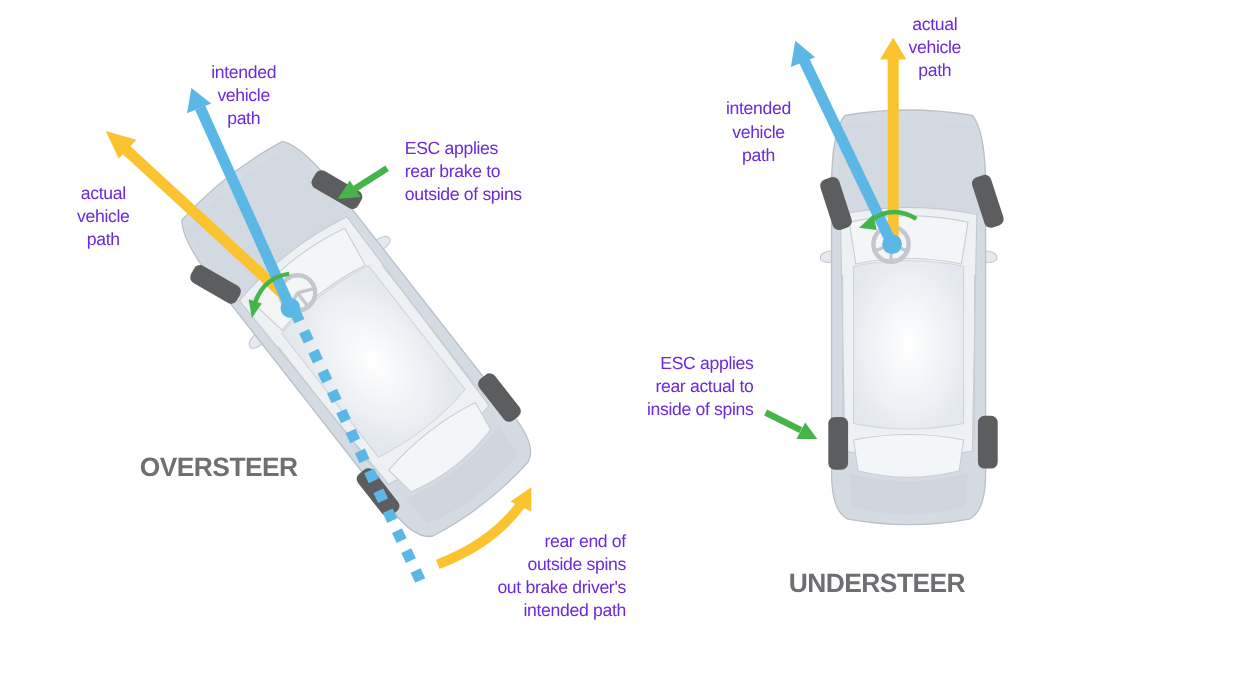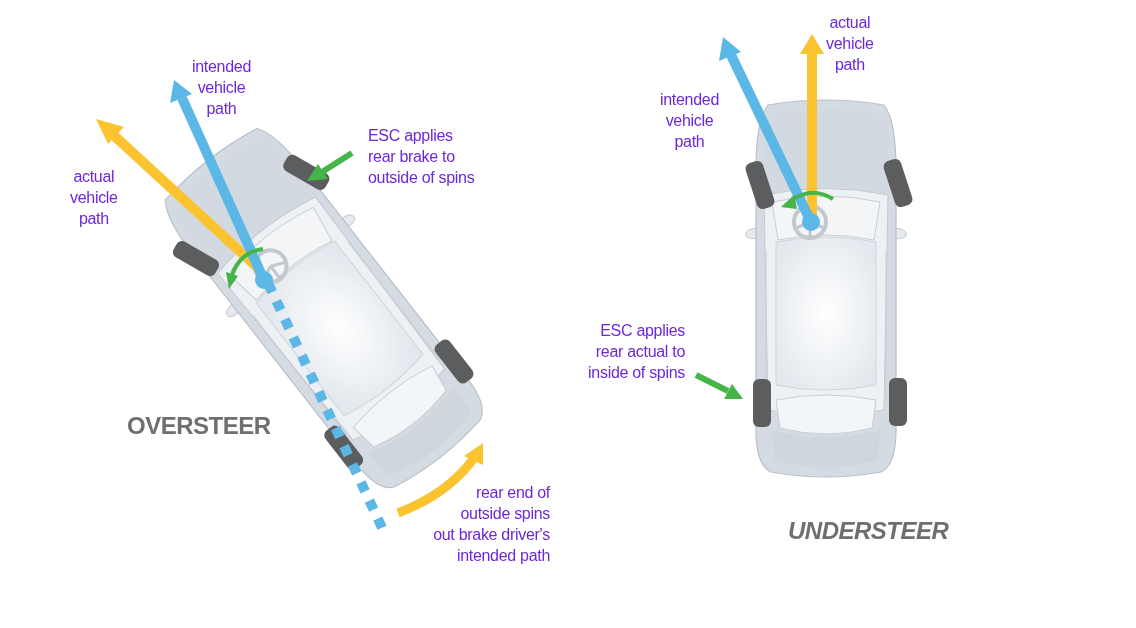--- a/index.html
+++ b/index.html
@@ -150,21 +150,21 @@
 </div>
 
 <div class="lbl l" style="left:368px; top:125px;">
   <span>ESC applies</span>
   <span>rear brake to</span>
   <span>outside of spins</span>
 </div>
 
 <div class="title" style="left:127px; top:412px;">OVERSTEER</div>
 
-<div class="lbl r" style="right:586px; top:482px;">
+<div class="lbl r" style="right:567px; top:482px;">
   <span>rear end of</span>
   <span>outside spins</span>
   <span>out brake driver's</span>
   <span>intended path</span>
 </div>
 
 <div class="lbl c" style="left:826px; top:12px;">
   <span>actual</span>
   <span>vehicle</span>
   <span>path</span>
@@ -175,13 +175,13 @@
   <span>vehicle</span>
   <span>path</span>
 </div>
 
 <div class="lbl r" style="right:451px; top:320px;">
   <span>ESC applies</span>
   <span>rear actual to</span>
   <span>inside of spins</span>
 </div>
 
-<div class="title" style="left:788px; top:517px;font-style:italic;">UNDERSTEER</div>
+<div class="title" style="left:717px; top:517px;">UNDERSTEER</div>
 
 </body></html>

